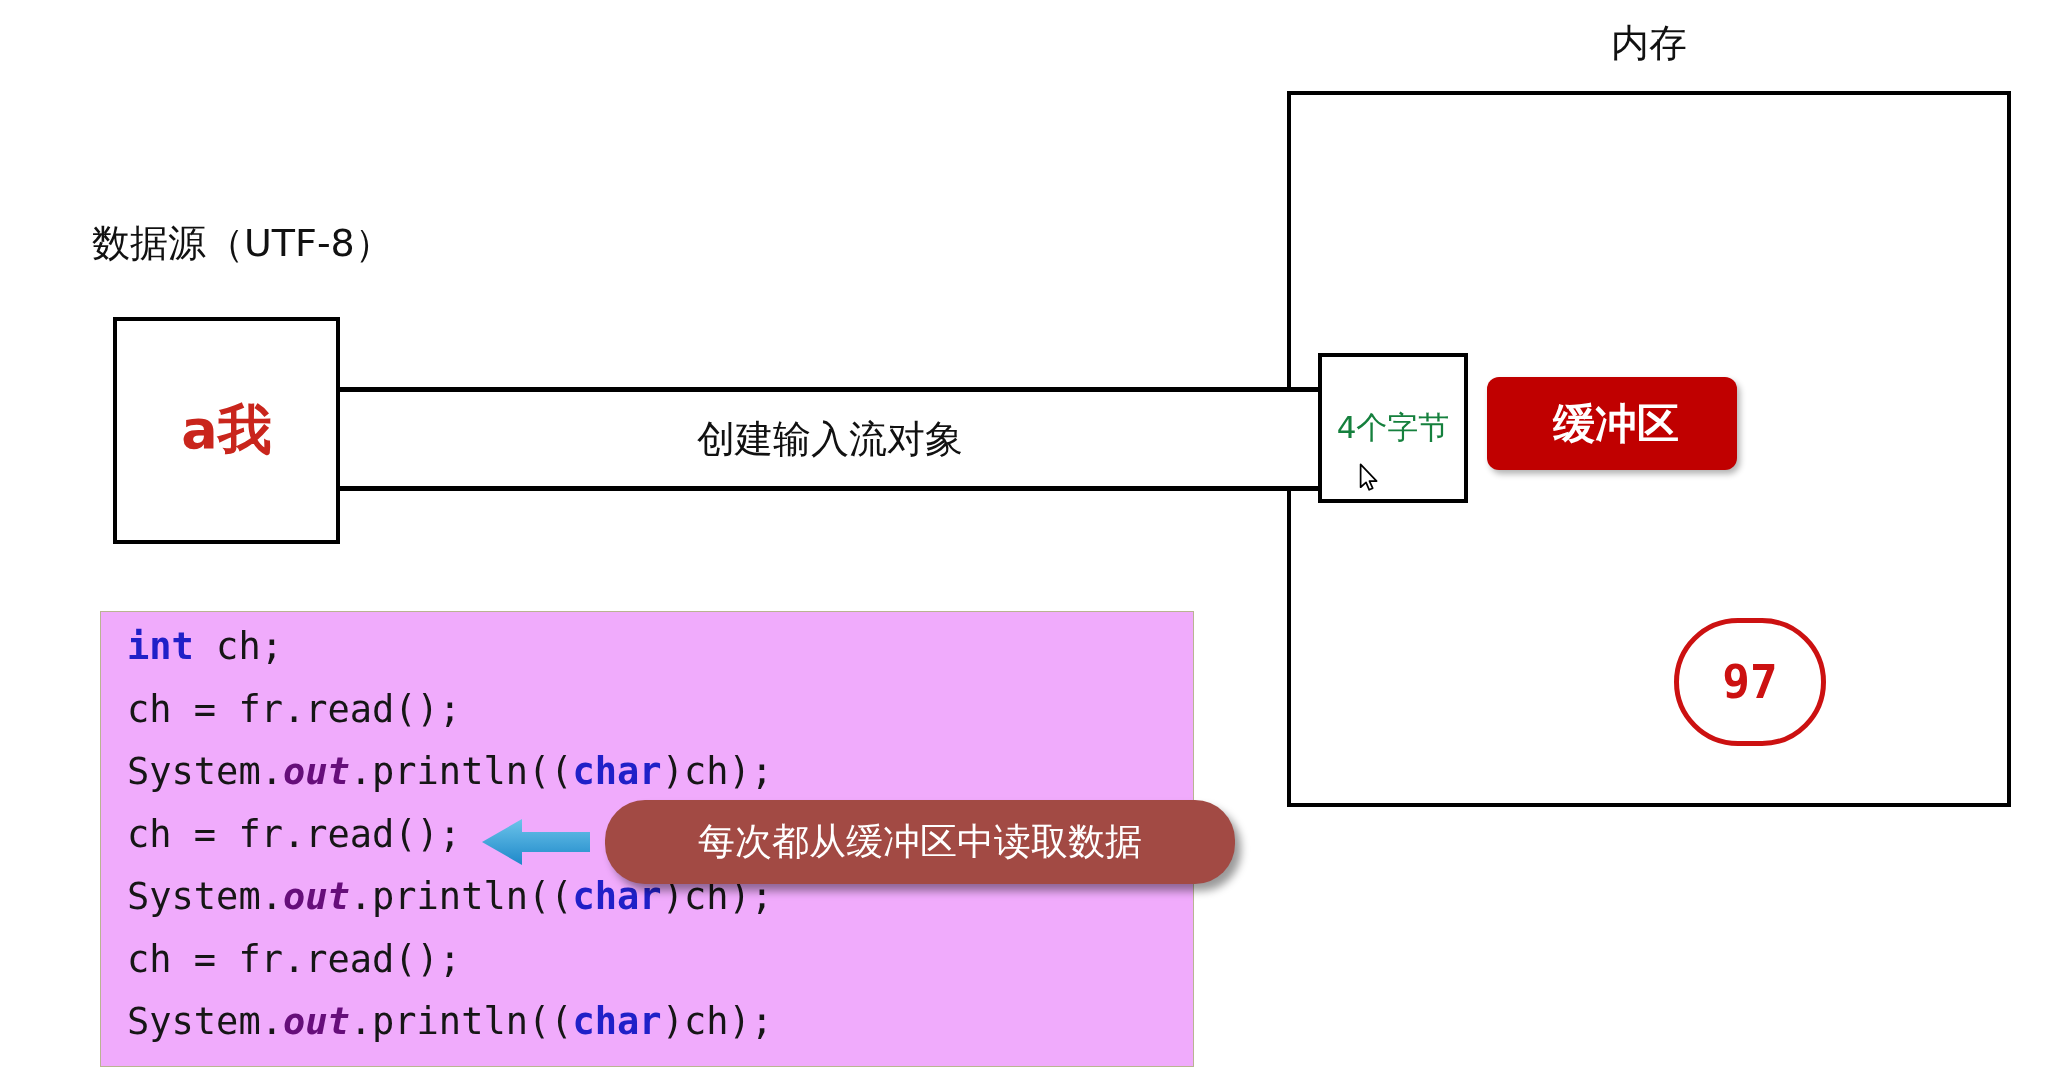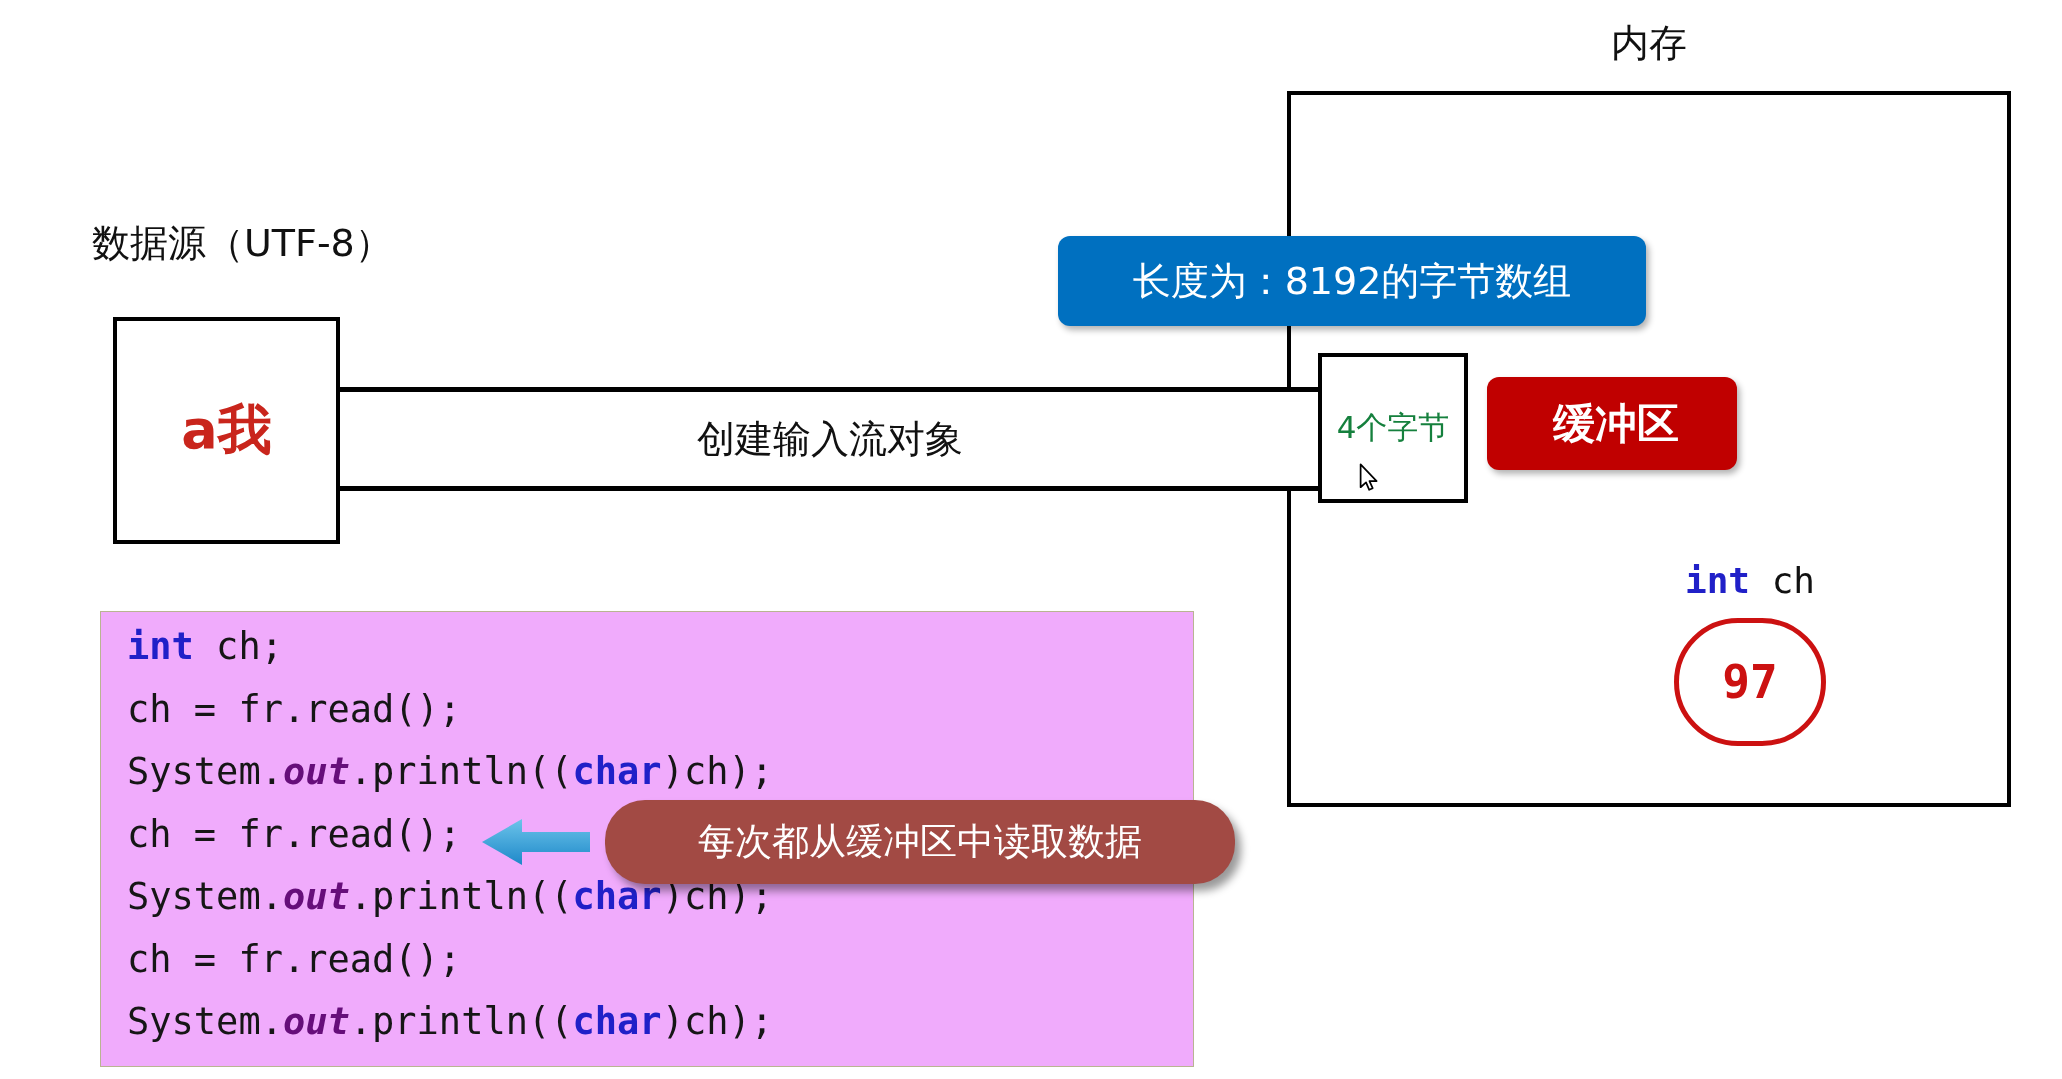--- a/index.html
+++ b/index.html
@@ -177,33 +177,29 @@
 
   <div class="source-label">数据源（UTF-8）</div>
   <div class="source-box">
     <span>a我</span>
   </div>
 
   <div class="pipe">
     <span>创建输入流对象</span>
   </div>
 
-  <div class="array-badge">
-    <span>长度为：8192的字节数组</span>
-  </div>
 
   <div class="four-bytes-box">
     <span>4个字节</span>
   </div>
 
   <div class="buffer-badge">
     <span>缓冲区</span>
   </div>
 
-  <div class="var-label"><span class="kw">int</span><span> ch</span></div>
 
   <div class="value-oval">
     <span>97</span>
   </div>
 
   <div class="code-block">
     <div>
         <div class="code-line"><span class="kw">int</span><span> ch;</span></div>
         <div class="code-line"><span>ch = fr.read();</span></div>
         <div class="code-line"><span>System.</span><span class="field">out</span><span>.println((</span><span class="kw">char</span><span>)ch);</span></div>

